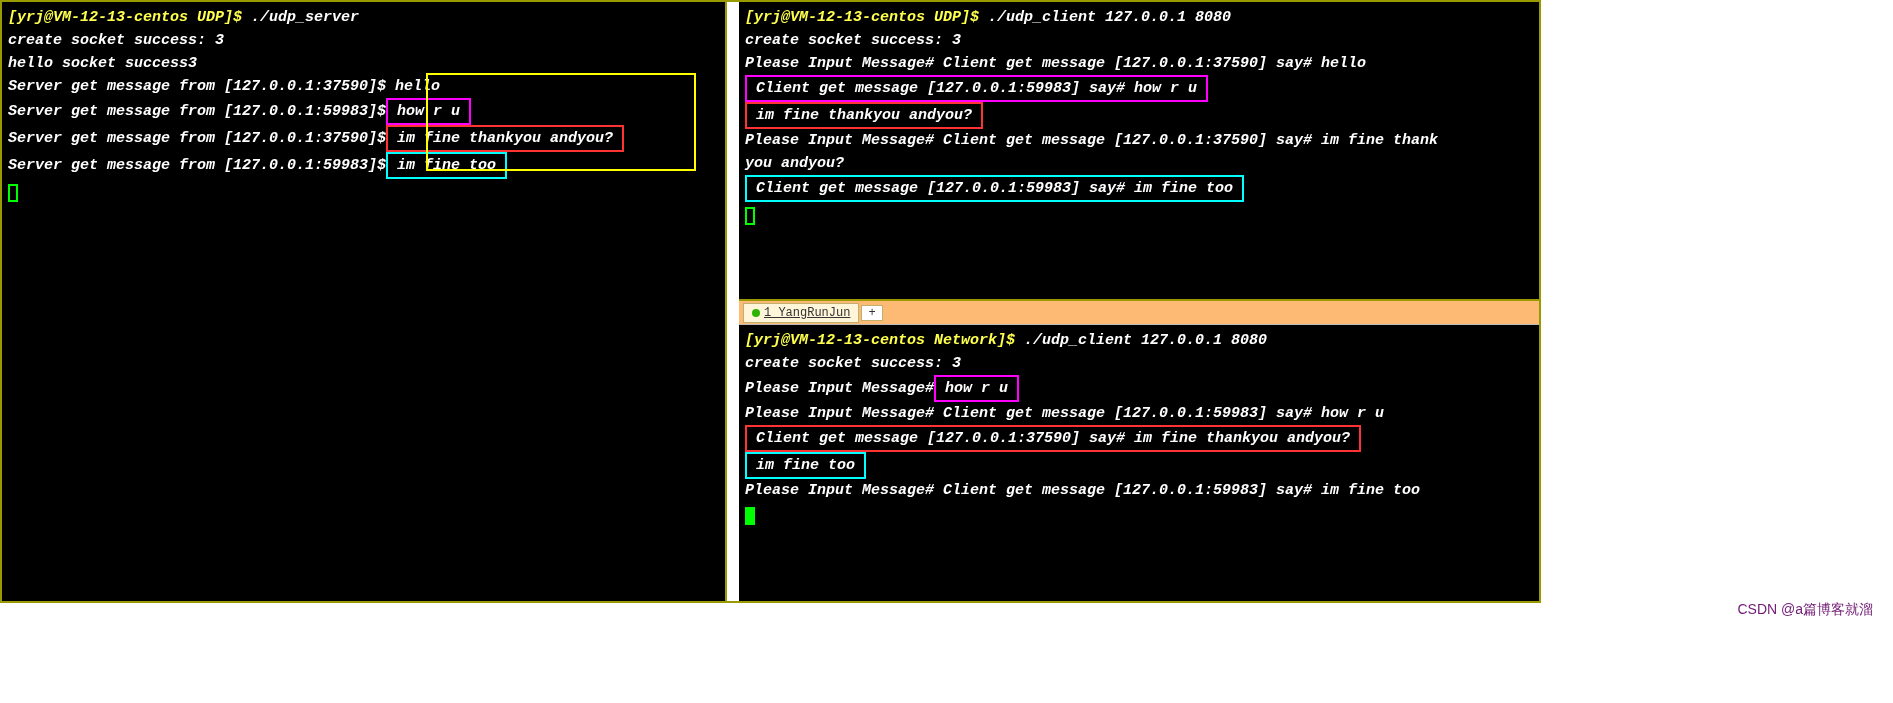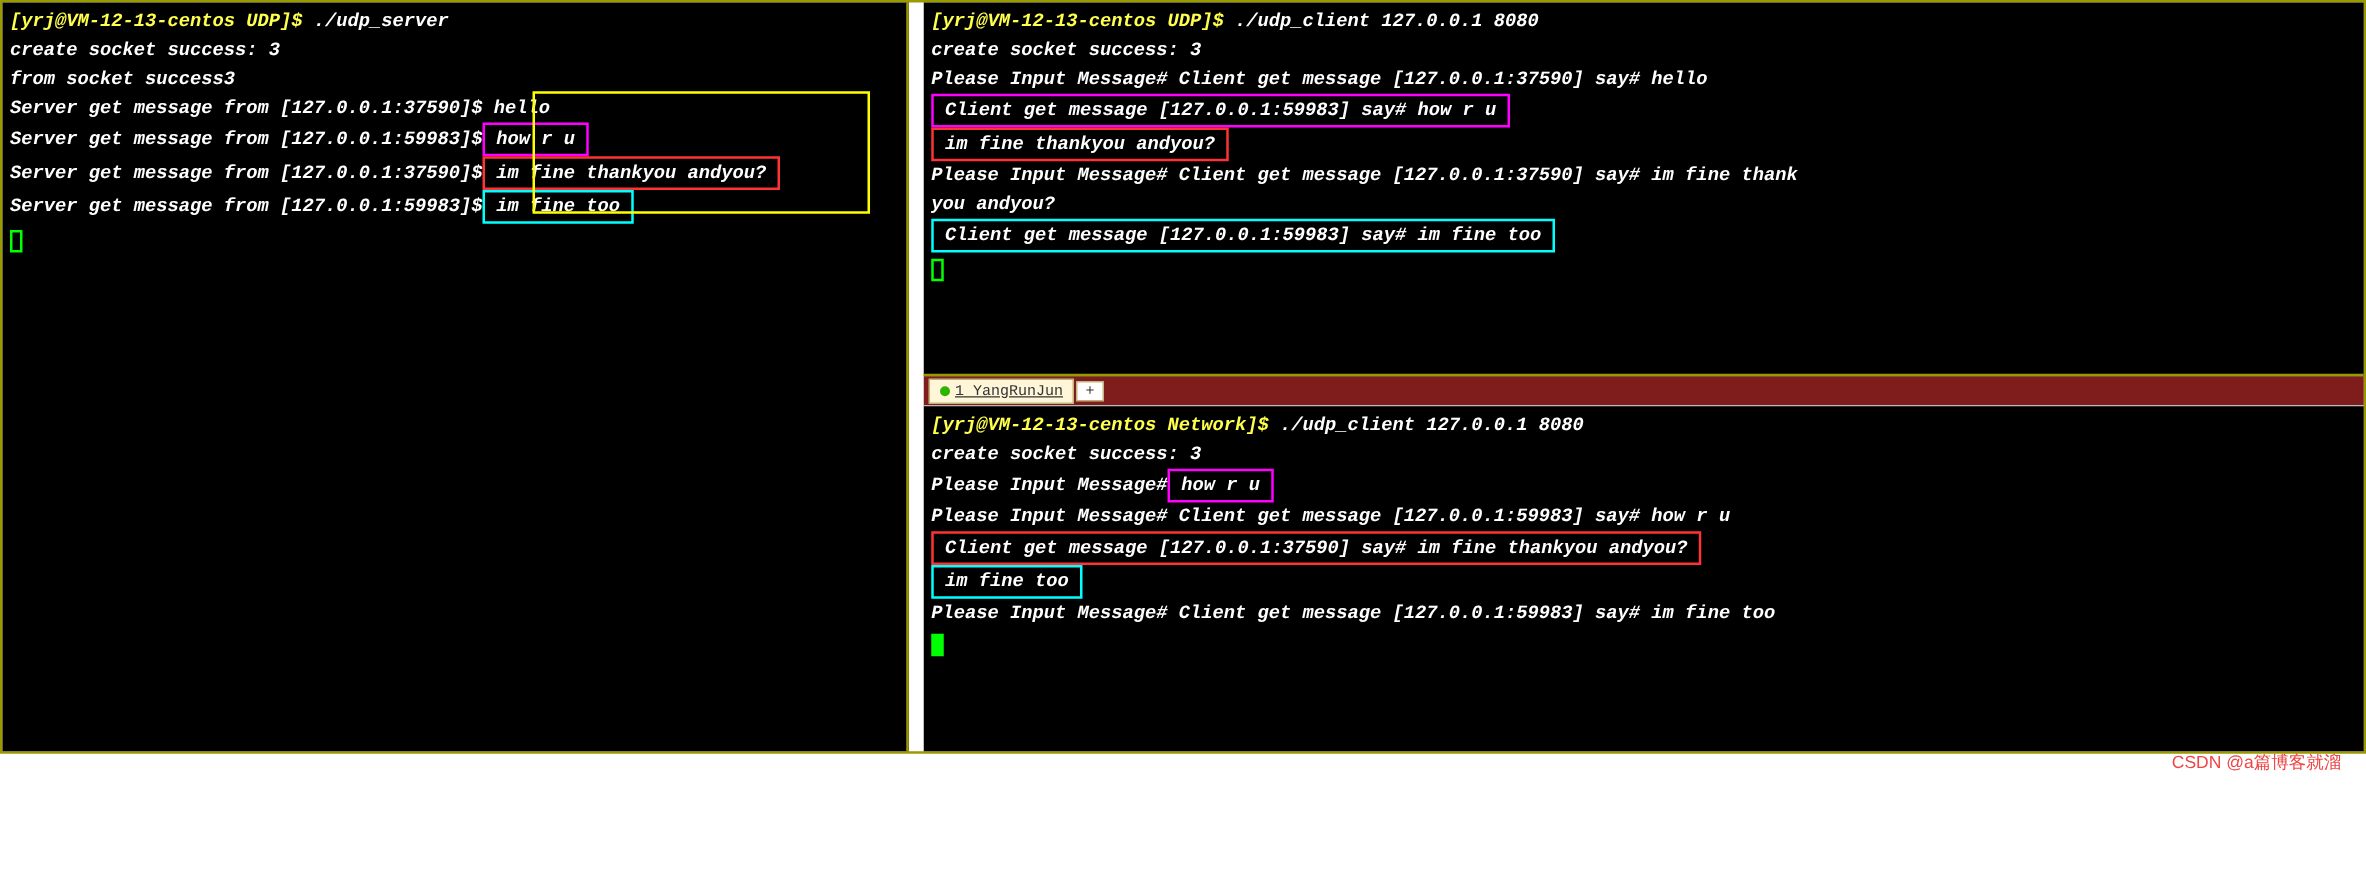--- a/index.html
+++ b/index.html
@@ -9,21 +9,21 @@
     font-weight: bold;
     font-size: 15px;
     background: #fff;
     color: #fff;
     width: 1893px;
     height: 703px;
     position: relative;
   }
   .container {
     display: flex;
-    width: 1893px;
+    width: 1541px;
     height: 603px;
     border: 2px solid #999900;
   }
   .left-pane {
     width: 725px;
     background: #000;
     border-right: 2px solid #999900;
     padding: 4px 6px;
     line-height: 23px;
     position: relative;
@@ -37,21 +37,21 @@
   .right-top {
     flex: 1.08;
     background: #000;
     padding: 4px 6px;
     line-height: 23px;
     position: relative;
     border-bottom: 2px solid #999900;
   }
   .tabbar {
     height: 24px;
-    background: #7f1d1d;
+    background: #fdba74;
     display: flex;
     align-items: center;
     padding-left: 4px;
     font-style: normal;
     font-weight: normal;
     font-size: 12px;
     color: #333;
     border-bottom: 1px solid #bbb;
   }
   .tab {
@@ -100,33 +100,33 @@
   .b-magenta { border: 2px solid #ff00ff; font-style: italic; }
   .b-red     { border: 2px solid #ff3333; }
   .b-cyan    { border: 2px solid #00ffff; }
   .watermark {
     position: absolute;
     right: 20px;
     bottom: 84px;
     font-style: normal;
     font-weight: normal;
     font-size: 14px;
-    color: #ef4444;
+    color: #701a75;
     font-family: sans-serif;
   }
 </style>
 </head>
 <body>
 
 <div class="container">
 
   <div class="left-pane">
     <div class="line"><span class="prompt-user">[yrj@VM-12-13-centos UDP]$ </span><span>./udp_server</span></div>
     <div class="line">create socket success: 3</div>
-    <div class="line">from socket success3</div>
+    <div class="line">hello socket success3</div>
     <div style="position:relative">
       <div class="box-yellow" style="left:418px; top:-2px; width:270px; height:98px;"></div>
       <div class="line"><span>Server get message from [127.0.0.1:37590]$</span><span> hello</span></div>
       <div class="line"><span>Server get message from [127.0.0.1:59983]$</span><span class="ib b-magenta"> how r u </span></div>
       <div class="line"><span>Server get message from [127.0.0.1:37590]$</span><span class="ib b-red"> im fine thankyou andyou? </span></div>
       <div class="line"><span>Server get message from [127.0.0.1:59983]$</span><span class="ib b-cyan"> im fine too </span></div>
     </div>
     <div class="line"><span class="cursor-green"></span></div>
   </div>
 

